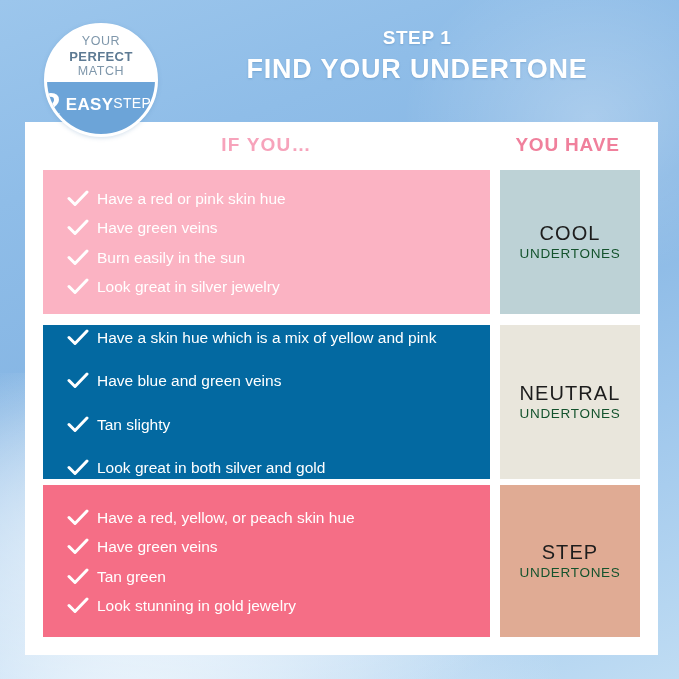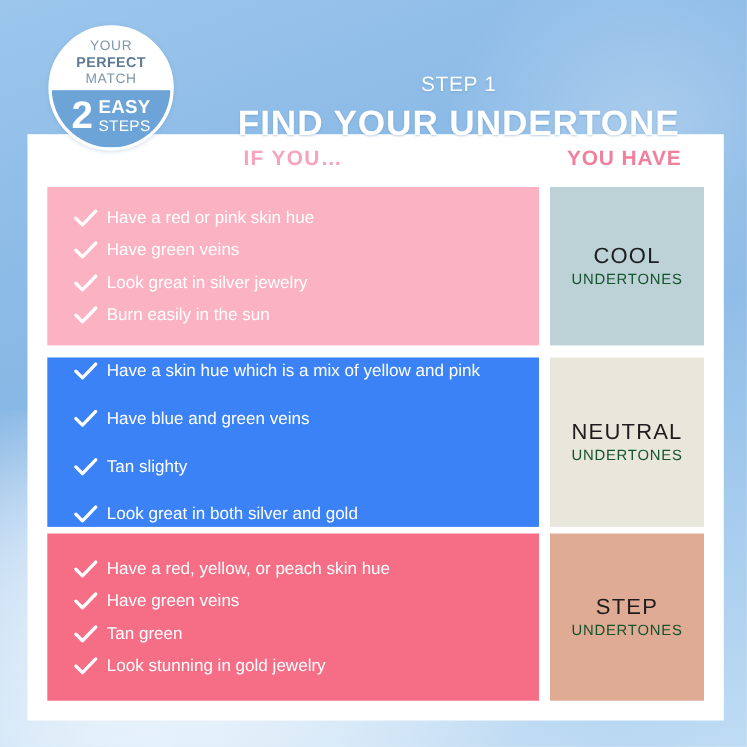--- a/index.html
+++ b/index.html
@@ -48,28 +48,27 @@
     left: 182px;
     top: 28px;
     width: 470px;
     text-align: center;
     color: #ffffff;
     text-shadow: 0 1px 2px rgba(70,120,170,.35);
     z-index: 4;
   }
   .header .step {
     font-size: 19px;
-    font-weight: normal;
+    font-weight: bold;
     letter-spacing: .6px;
     line-height: 1;
     margin-bottom: 9px;
-    margin-top: 40px;
   }
   .header .title {
-    font-size: 32px;
+    font-size: 27px;
     font-weight: bold;
     letter-spacing: .8px;
     line-height: 1;
     white-space: nowrap;
   }
 
   
   .badge {
     position: absolute;
     left: 44px;
@@ -126,21 +125,21 @@
   }
   .badge-bottom .num {
     font-size: 35px;
     font-weight: bold;
     color: #ffffff;
     line-height: .86;
     margin-right: 5px;
   }
   .badge-bottom .words {
     display: flex;
-    flex-direction: column;
+    flex-direction: row;
     color: #ffffff;
     line-height: 1.02;
   }
   .badge-bottom .w1 {
     font-size: 17px;
     font-weight: bold;
     letter-spacing: .3px;
   }
   .badge-bottom .w2 {
     font-size: 14px;
@@ -204,21 +203,21 @@
   .checks {
     width: 447px;
     height: 100%;
     box-sizing: border-box;
     padding: 16px 14px 14px 24px;
     display: flex;
     flex-direction: column;
     justify-content: center;
   }
   .row-1 .checks { background: #fbb3c3; }
-  .row-2 .checks { background: #3b82f6; gap: 16px; }
+  .row-2 .checks { background: #0369a1; gap: 16px; }
   .row-3 .checks { background: #f56e86; }
 
   .check-item {
     display: flex;
     align-items: flex-start;
     color: #ffffff;
     font-size: 15.5px;
     line-height: 1.3;
     padding: 4.5px 0;
   }
@@ -307,29 +306,29 @@
               </svg>
           </span>
           <span class="check-text">Have green veins</span>
         </div>
         <div class="check-item">
           <span class="check-mark">
             <svg width="22" height="17" viewBox="0 0 22 17">
                 <path d="M2 8.5 L8 14.5 L20 2" fill="none" stroke="#ffffff" stroke-width="3" stroke-linecap="round" stroke-linejoin="round"></path>
               </svg>
           </span>
+          <span class="check-text">Burn easily in the sun</span>
+        </div>
+        <div class="check-item">
+          <span class="check-mark">
+            <svg width="22" height="17" viewBox="0 0 22 17">
+                <path d="M2 8.5 L8 14.5 L20 2" fill="none" stroke="#ffffff" stroke-width="3" stroke-linecap="round" stroke-linejoin="round"></path>
+              </svg>
+          </span>
           <span class="check-text">Look great in silver jewelry</span>
-        </div>
-        <div class="check-item">
-          <span class="check-mark">
-            <svg width="22" height="17" viewBox="0 0 22 17">
-                <path d="M2 8.5 L8 14.5 L20 2" fill="none" stroke="#ffffff" stroke-width="3" stroke-linecap="round" stroke-linejoin="round"></path>
-              </svg>
-          </span>
-          <span class="check-text">Burn easily in the sun</span>
         </div>
       </div>
       <div class="swatch" style="background:#bdd2d6">
         <div class="big">COOL</div>
         <div class="small">UNDERTONES</div>
       </div>
     </div>
 
     <div class="row row-2">
       <div class="checks">

